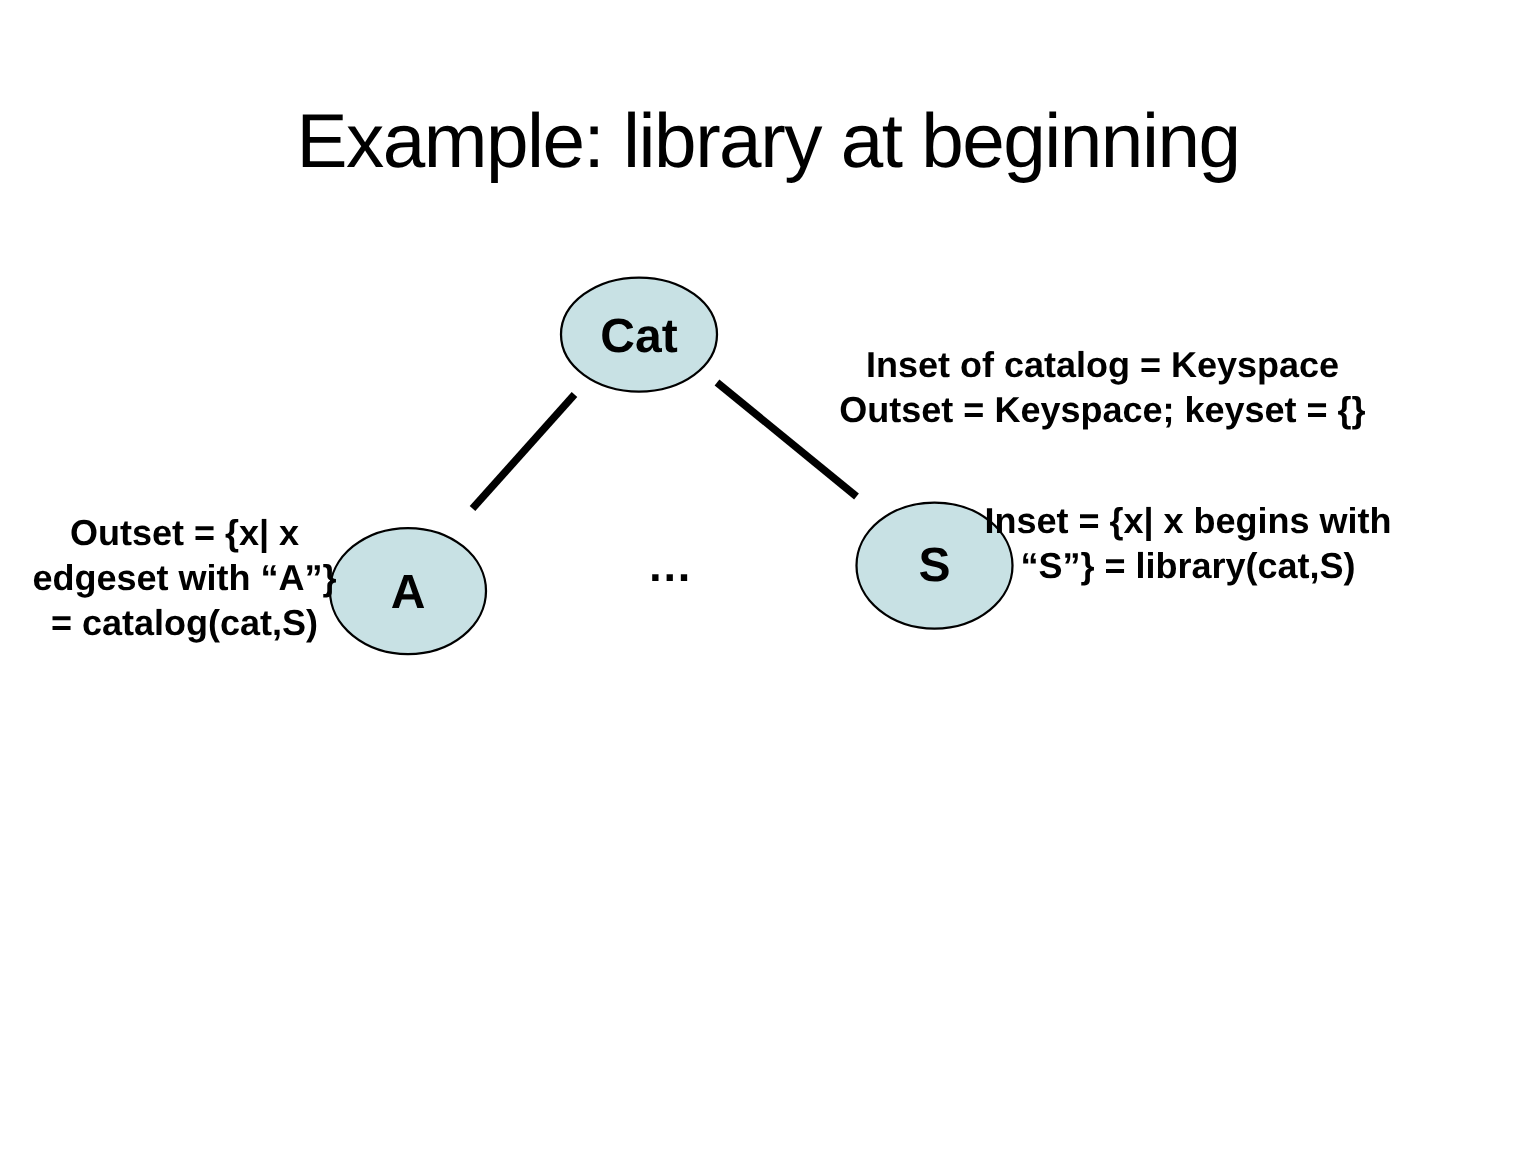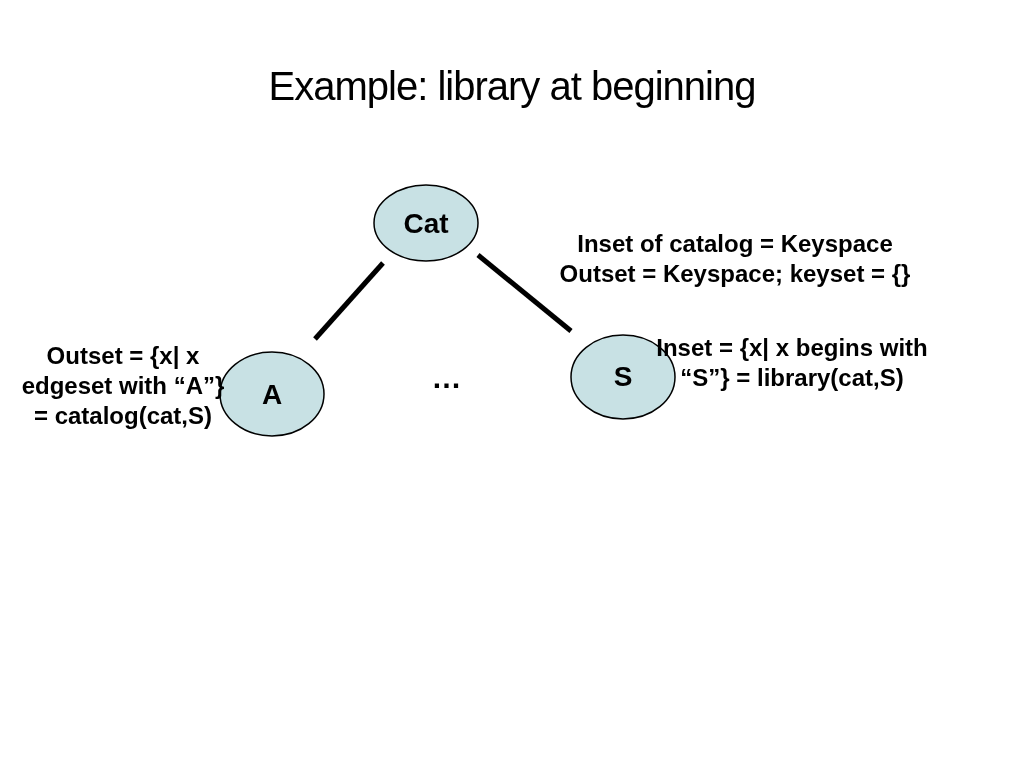--- a/index.html
+++ b/index.html
@@ -11,21 +11,21 @@
     background: #ffffff;
     font-family: "Liberation Sans", sans-serif;
     color: #000000;
   }
   .slide-title {
     position: absolute;
     top: 64px;
     left: 0;
     width: 1024px;
     text-align: center;
-    font-size: 40px;
+    font-size: 51px;
     font-weight: 400;
     letter-spacing: -1px;
     color: #000000;
     white-space: nowrap;
   }
   .diagram-svg {
     position: absolute;
     top: 0;
     left: 0;
     width: 1024px;
@@ -40,21 +40,21 @@
     color: #000000;
     margin-top: 44px;
   }
   .annotation-catalog { left: 520px; top: 185px; width: 430px; }
   .annotation-left    { left: 10px;  top: 297px; width: 226px; }
   .annotation-right   { left: 627px; top: 289px; width: 330px; }
   .annotation-keyset  { left: 665px; top: 365px; width: 300px; }
   .node-label {
     position: absolute;
     transform: translate(-50%, -50%);
-    font-size: 28px;
+    font-size: 32px;
     font-weight: 700;
     color: #000000;
     white-space: nowrap;
   }
   .label-root  { left: 426px; top: 224px; }
   .label-left  { left: 272px; top: 395px; }
   .label-right { left: 623px; top: 377px; }
   .ellipsis-label {
     position: absolute;
     transform: translate(-50%, -50%);

